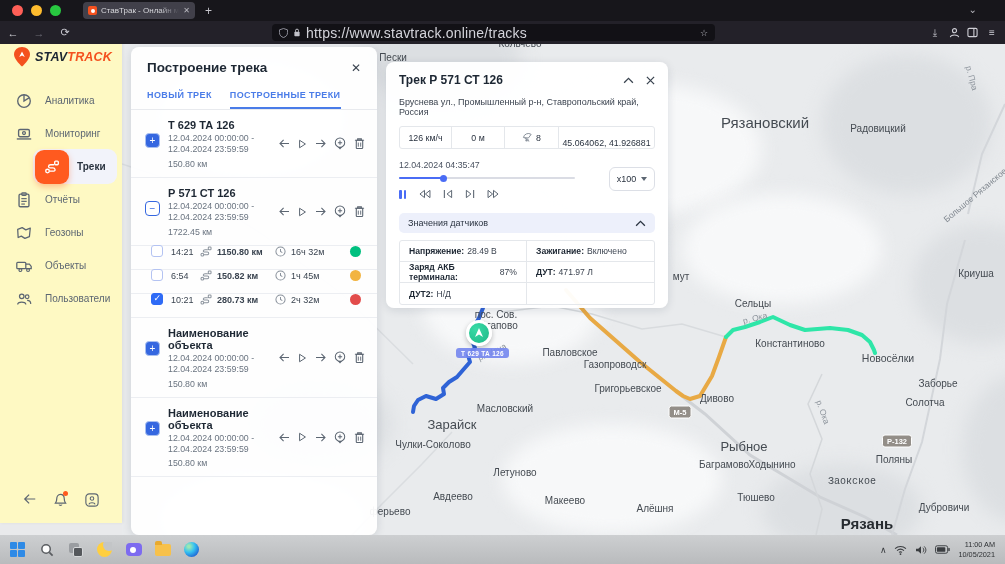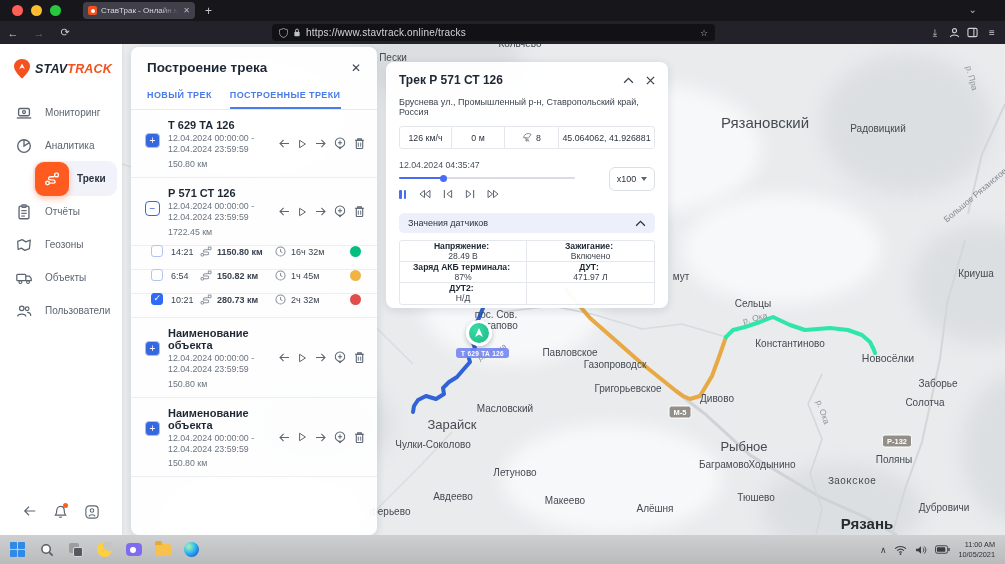--- a/index.html
+++ b/index.html
@@ -18,38 +18,38 @@
   .tab-title { font-size:8px; color:#d8d8dd; white-space:nowrap; overflow:hidden; flex:1;
     -webkit-mask-image:linear-gradient(90deg,#000 75%,transparent); mask-image:linear-gradient(90deg,#000 75%,transparent); }
   .tab-close { font-size:8px; color:#b9b9c0; flex:none; }
   .newtab { color:#c7c7cd; font-size:12px; margin-left:10px; }
   .win-chevron { position:absolute; right:28px; top:4px; color:#b9b9c0; font-size:10px; }
   .navbar { position:absolute; left:0; top:21px; width:100%; height:23px; background:#232129; display:flex; align-items:center; }
   .nav-ic { color:#cfcfd6; font-size:11px; width:26px; text-align:center; }
   .nav-ic.dim { color:#6d6d76; }
   .urlbar { position:absolute; left:272px; top:3px; width:443px; height:17px; background:#121116; border-radius:4px; display:flex; align-items:center; padding:0 7px; gap:5px; }
   .urlbar svg { flex:none; }
-  .url-text { font-size:10px; color:#d3d3da; letter-spacing:.2px; flex:1; white-space:nowrap; overflow:hidden; }
+  .url-text { font-size:14px; color:#d3d3da; letter-spacing:.2px; flex:1; white-space:nowrap; overflow:hidden; }
   .url-star { color:#b9b9c0; font-size:9px; flex:none; }
   .nav-right { position:absolute; right:6px; top:0; height:23px; display:flex; align-items:center; gap:7px; }
   .nav-right .ic { color:#cfcfd6; font-size:10px; width:14px; text-align:center; }
 
   
   .map { position:absolute; left:122px; top:44px; width:883px; height:491px; background:#e9ebed; overflow:hidden; z-index:1; }
   .patch { position:absolute; border-radius:50%; filter:blur(9px); }
   .p-light { background:#f7f8f9; } .p-dark { background:#dcdfe2; }
   .map-svg { position:absolute; left:0; top:0; }
   .map-label { position:absolute; transform:translate(-50%,-50%); font-size:10px; color:#454b52; white-space:nowrap; }
   .road-badge { position:absolute; transform:translate(-50%,-50%); background:#938e88; color:#fff; font-size:7.5px; font-weight:700; padding:1px 4px; border-radius:3px; border:1px solid #fff; }
   .veh-marker { position:absolute; left:357px; top:289px; width:26px; height:26px; margin:-13px 0 0 -13px; border-radius:50%;
     background:radial-gradient(circle at 35% 30%, #38dba6, #1eb787); border:3px solid #fff; box-shadow:0 2px 5px rgba(0,0,0,.25); display:flex; align-items:center; justify-content:center; }
   .veh-label { position:absolute; left:334px; top:304px; background:rgba(116,134,238,.9); color:#fff; font-size:6.5px; font-weight:700; padding:1.5px 5px; border-radius:3px; letter-spacing:.3px; white-space:nowrap; }
 
   
-  .sidebar { position:absolute; left:0; top:44px; width:122px; height:491px; background:#ffffff; z-index:6; box-shadow:1px 0 3px rgba(0,0,0,.06); }
+  .sidebar { position:absolute; left:0; top:32px; width:122px; height:491px; background:#fef9c3; z-index:6; box-shadow:1px 0 3px rgba(0,0,0,.06); }
   .logo { display:flex; align-items:center; gap:3px; padding:14px 0 10px 12px; }
   .logo-text { font-size:12.5px; font-weight:800; letter-spacing:.2px; font-style:italic; }
   .logo-stav { color:#1d2733; } .logo-track { color:#f4511e; }
   .menu { margin-top:6px; }
   .menu-item { position:relative; height:33px; display:flex; align-items:center; gap:12px; padding-left:15px; color:#5c6672; cursor:pointer; }
   .menu-item .mi-label { font-size:10px; color:#5c6672; }
   .menu-item svg { flex:none; }
   .menu-item.active { padding-left:9px; gap:8px;margin-left:26px; }
   .menu-item.active .pill { position:absolute; left:7px; right:5px; top:-1px; bottom:-1px; background:#f2f3fa; border-radius:9px; }
   .menu-item.active .icon-box { position:relative; width:34px; height:34px; background:#ff5a1f; border-radius:9px; display:flex; align-items:center; justify-content:center; color:#fff; box-shadow:0 3px 6px rgba(255,90,31,.35); }
@@ -88,36 +88,36 @@
   .seg-dot { width:11px; height:11px; border-radius:50%; margin-left:auto; flex:none; }
 
   
   .detail-panel { position:absolute; left:386px; top:62px; width:282px; height:246px; background:rgba(255,255,255,.96); border-radius:8px; z-index:5; box-shadow:0 2px 10px rgba(20,30,60,.12); padding:11px 13px; }
   .dp-header { display:flex; align-items:center; }
   .dp-title { font-size:12px; font-weight:700; color:#1d2733; flex:1; }
   .dp-ic { color:#3a4450; margin-left:12px; cursor:pointer; display:flex; }
   .dp-address { font-size:9px; color:#3c4450; margin-top:10px; }
   .dp-stats { display:flex; margin-top:9px; height:23px; border:1px solid #e4e7eb; border-radius:3px; }
   .dp-cell { display:flex; align-items:center; justify-content:center; gap:3px; font-size:8.8px; color:#2a3340; border-right:1px solid #e4e7eb; }
-  .dp-cell:last-child { border-right:none; }
+  .dp-cell:last-child { border-right:none;align-items:flex-end; }
   .c1{width:52px;} .c2{width:53px;} .c3{width:54px;} .c4{flex:1;}
   .dp-time { font-size:8.8px; color:#4a5260; margin-top:11px; }
   .slider { position:relative; width:176px; height:2px; background:#dadce4; border-radius:2px; margin-top:7px; }
   .slider-fill { position:absolute; left:0; top:0; height:2px; background:#4a6cf5; border-radius:2px; }
   .slider-dot { position:absolute; top:-2.5px; width:7px; height:7px; border-radius:50%; background:#4a6cf5; margin-left:-3px; }
   .dp-controls { display:flex; align-items:center; gap:12px; margin-top:10px; color:#5c6672; }
   .ctrl { cursor:pointer; display:flex; }
   .pause { display:flex; gap:2px; }
   .pause i { width:2.5px; height:9px; background:#4a6cf5; border-radius:1px; }
   .speed-box { position:absolute; right:13px; top:105px; width:46px; height:24px; border:1px solid #dcdfe6; border-radius:6px; display:flex; align-items:center; justify-content:center; gap:5px; font-size:9px; color:#2a3340; cursor:pointer; }
   .caret { width:0; height:0; border-left:3.5px solid transparent; border-right:3.5px solid transparent; border-top:4px solid #5c6672; }
   .sensors-head { display:flex; align-items:center; justify-content:space-between; background:#edf0fb; border-radius:5px; height:20px; padding:0 9px; margin-top:14px; cursor:pointer; }
   .sensors-title { font-size:9px; color:#2a3340; }
   .sensor-table { display:grid; grid-template-columns:1fr 1fr; border:1px solid #e4e7eb; border-radius:3px; margin-top:7px; }
-  .sensor-cell { height:21px; display:flex; align-items:center; padding:0 9px; font-size:8.6px; color:#3c4450; border-bottom:1px solid #e4e7eb;flex-direction:column; }
+  .sensor-cell { height:21px; display:flex; align-items:center; padding:0 9px; font-size:8.6px; color:#3c4450; border-bottom:1px solid #e4e7eb; }
   .sensor-cell:nth-child(odd) { border-right:1px solid #e4e7eb; }
   .sensor-cell:nth-last-child(-n+2) { border-bottom:none; }
   .sensor-cell b { color:#1d2733; margin-right:3px; font-weight:700; }
 
   
   .taskbar { position:absolute; left:0; bottom:0; width:1005px; height:29px; background:linear-gradient(#cdcfd1,#b9bbbd); z-index:50; display:flex; align-items:center; }
   .tb-icons { display:flex; align-items:center; gap:10px; margin-left:8px; }
   .tb-ic { width:19px; height:19px; display:flex; align-items:center; justify-content:center; cursor:pointer; }
   .win-logo { display:grid; grid-template-columns:7px 7px; grid-template-rows:7px 7px; gap:1.5px; }
   .win-logo i { background:#2e8ae6; border-radius:1px; }
@@ -276,33 +276,33 @@
       <path d="M10 5.5 L12.8 11 L10 9.4 L7.2 11 Z" fill="#fff"></path>
     </svg>
     <span class="logo-text">
       <span class="logo-stav">STAV</span><span class="logo-track">TRACK</span>
     </span>
   </div>
   <div class="menu">
 
     <div class="menu-item">
       <svg class="icon-svg" width="18" height="18" viewBox="0 0 20 20">
+        <circle cx="10" cy="10" r="7" fill="none" stroke="currentColor" stroke-width="1.5"></circle>
+        <path d="M10 3 V10 L15.5 6.5" fill="none" stroke="currentColor" stroke-width="1.5"></path>
+      </svg>
+      <span class="mi-label">Аналитика</span>
+    </div>
+
+    <div class="menu-item">
+      <svg class="icon-svg" width="18" height="18" viewBox="0 0 20 20">
         <rect x="4" y="5" width="12" height="8" rx="1.5" fill="none" stroke="currentColor" stroke-width="1.5"></rect>
         <line x1="2" y1="15.5" x2="18" y2="15.5" stroke="currentColor" stroke-width="1.5"></line>
         <circle cx="10" cy="9" r="1.6" fill="none" stroke="currentColor" stroke-width="1.4"></circle>
       </svg>
       <span class="mi-label">Мониторинг</span>
-    </div>
-
-    <div class="menu-item">
-      <svg class="icon-svg" width="18" height="18" viewBox="0 0 20 20">
-        <circle cx="10" cy="10" r="7" fill="none" stroke="currentColor" stroke-width="1.5"></circle>
-        <path d="M10 3 V10 L15.5 6.5" fill="none" stroke="currentColor" stroke-width="1.5"></path>
-      </svg>
-      <span class="mi-label">Аналитика</span>
     </div>
 
     <div class="menu-item active">
       <span class="pill"></span>
       <span class="icon-box">
         <svg class="icon-svg" width="18" height="18" viewBox="0 0 20 20">
           <circle cx="5" cy="14.5" r="2" fill="none" stroke="currentColor" stroke-width="1.5"></circle>
           <rect x="13" y="3.5" width="4" height="4" rx="1" fill="none" stroke="currentColor" stroke-width="1.5"></rect>
           <path d="M7 14.5 H12 C14 14.5 14 11 11 11 H8 C5.5 11 5.5 7.5 8.5 7.5 H12.5" fill="none" stroke="currentColor" stroke-width="1.5"></path>
         </svg>

